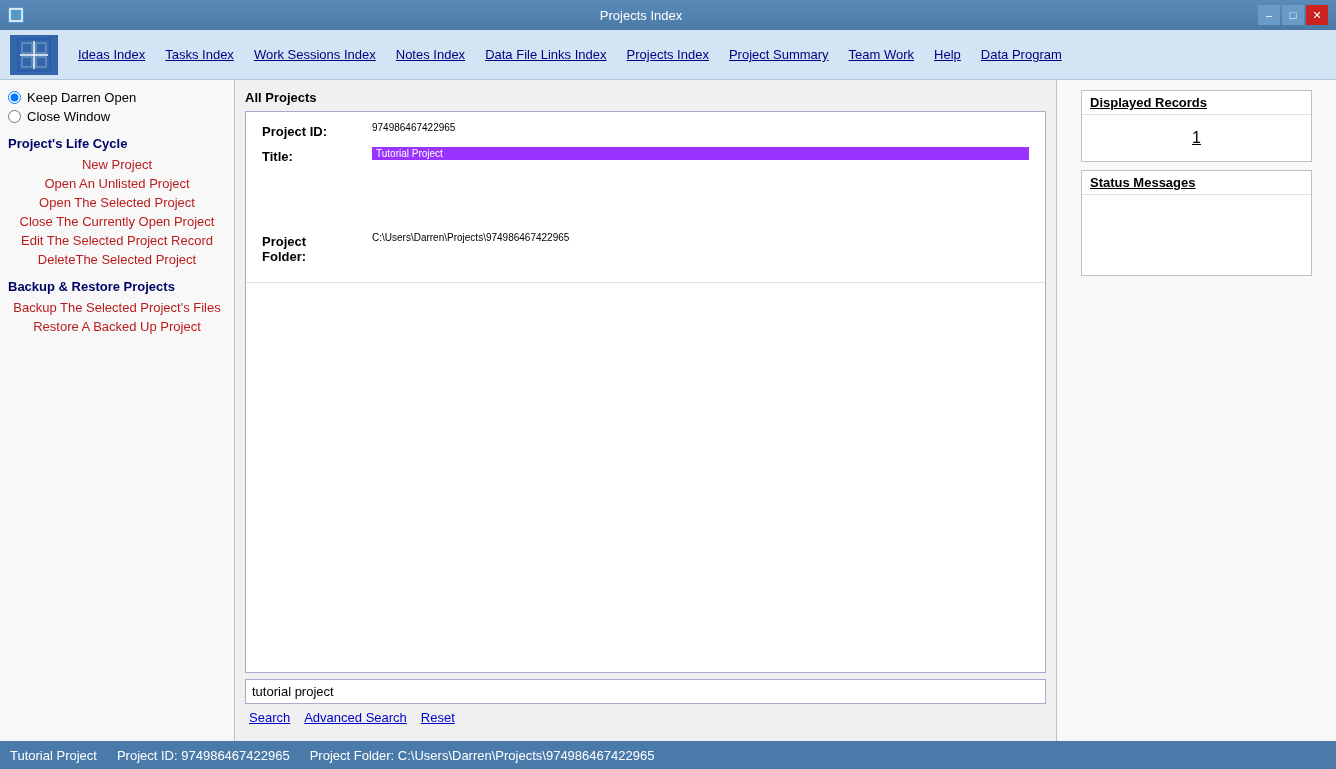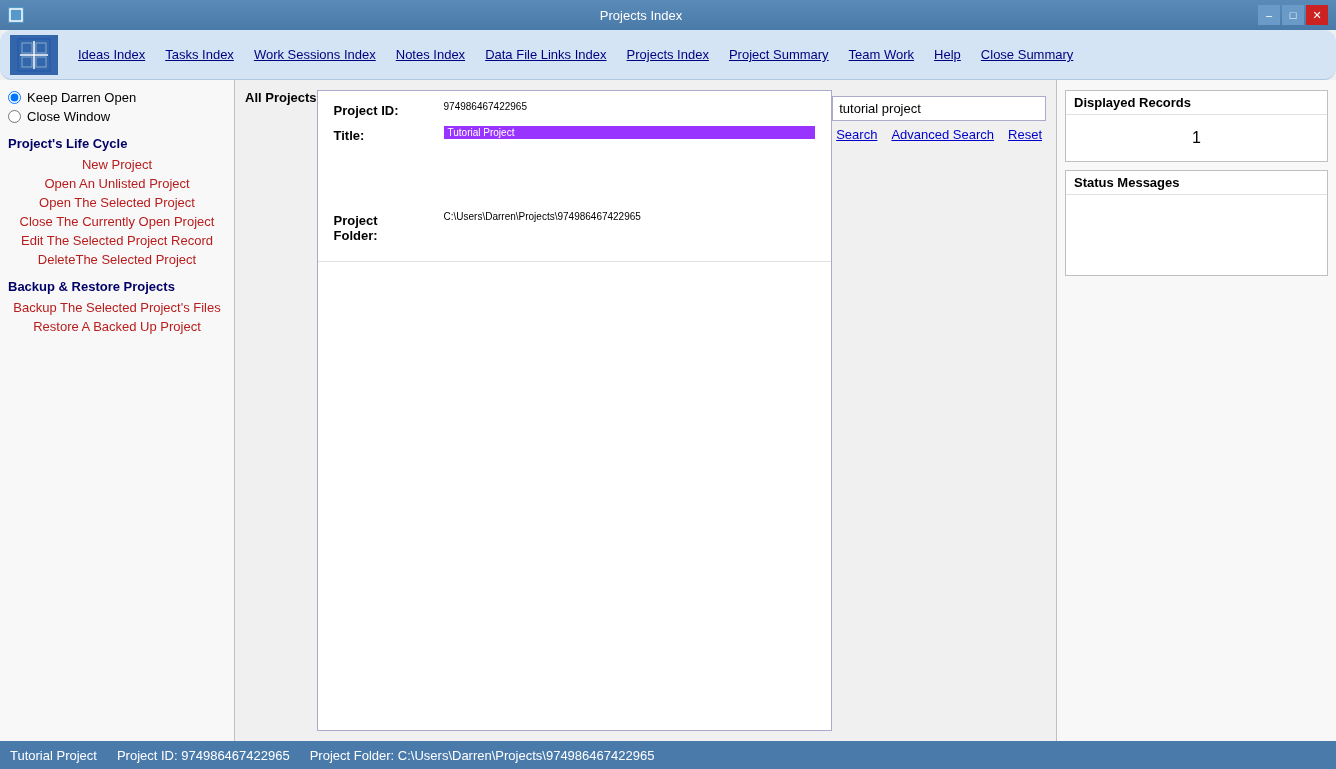--- a/index.html
+++ b/index.html
@@ -62,21 +62,20 @@
     
     .menu-bar {
       background: #d4e4f4;
       border-bottom: 1px solid #b0c8e0;
       height: 50px;
       display: flex;
       align-items: center;
       padding: 0 10px;
       gap: 0;
       flex-shrink: 0;
-      border-radius: 12px;
     }
     .app-logo {
       width: 48px;
       height: 40px;
       background: #3366aa;
       display: flex;
       align-items: center;
       justify-content: center;
       margin-right: 10px;
       flex-shrink: 0;
@@ -138,21 +137,21 @@
       text-align: center;
     }
 
     
     .center-content {
       flex: 1;
       padding: 10px;
       overflow-y: auto;
       background: #f0f0f0;
       display: flex;
-      flex-direction: row;
+      flex-direction: column;
     }
     .all-projects-label {
       font-weight: bold;
       font-size: 13px;
       margin-bottom: 6px;
       color: #000;
     }
     .projects-table-area {
       border: 1px solid #aaaacc;
       background: white;
@@ -220,25 +219,26 @@
       cursor: pointer;
       font-size: 13px;
       padding: 0 4px;
     }
 
     
     .right-panel {
       width: 280px;
       background: #f8f8f8;
       border-left: 1px solid #c0c0c0;
-      padding: 10px 8px;
+      padding: 10px 24px;
       flex-shrink: 0;
       display: flex;
       flex-direction: column;
       gap: 8px;
+      text-decoration: underline;
     }
     .panel-section {
       border: 1px solid #c0c0c0;
       background: white;
     }
     .panel-section-title {
       font-weight: bold;
       font-size: 13px;
       padding: 4px 8px;
       background: white;
@@ -303,21 +303,21 @@
   </div>
   <div class="menu-item">Ideas Index</div>
   <div class="menu-item">Tasks Index</div>
   <div class="menu-item">Work Sessions Index</div>
   <div class="menu-item">Notes Index</div>
   <div class="menu-item">Data File Links Index</div>
   <div class="menu-item">Projects Index</div>
   <div class="menu-item">Project Summary</div>
   <div class="menu-item">Team Work</div>
   <div class="menu-item">Help</div>
-  <div class="menu-item">Close Summary</div>
+  <div class="menu-item">Data Program</div>
 </div>
 
 <div class="main-area">
 
   <div class="sidebar">
     <div class="sidebar-radio-group">
       <label class="sidebar-radio">
         <input type="radio" name="window-option" checked="" style="">
         <span>Keep Darren Open</span>
       </label>

